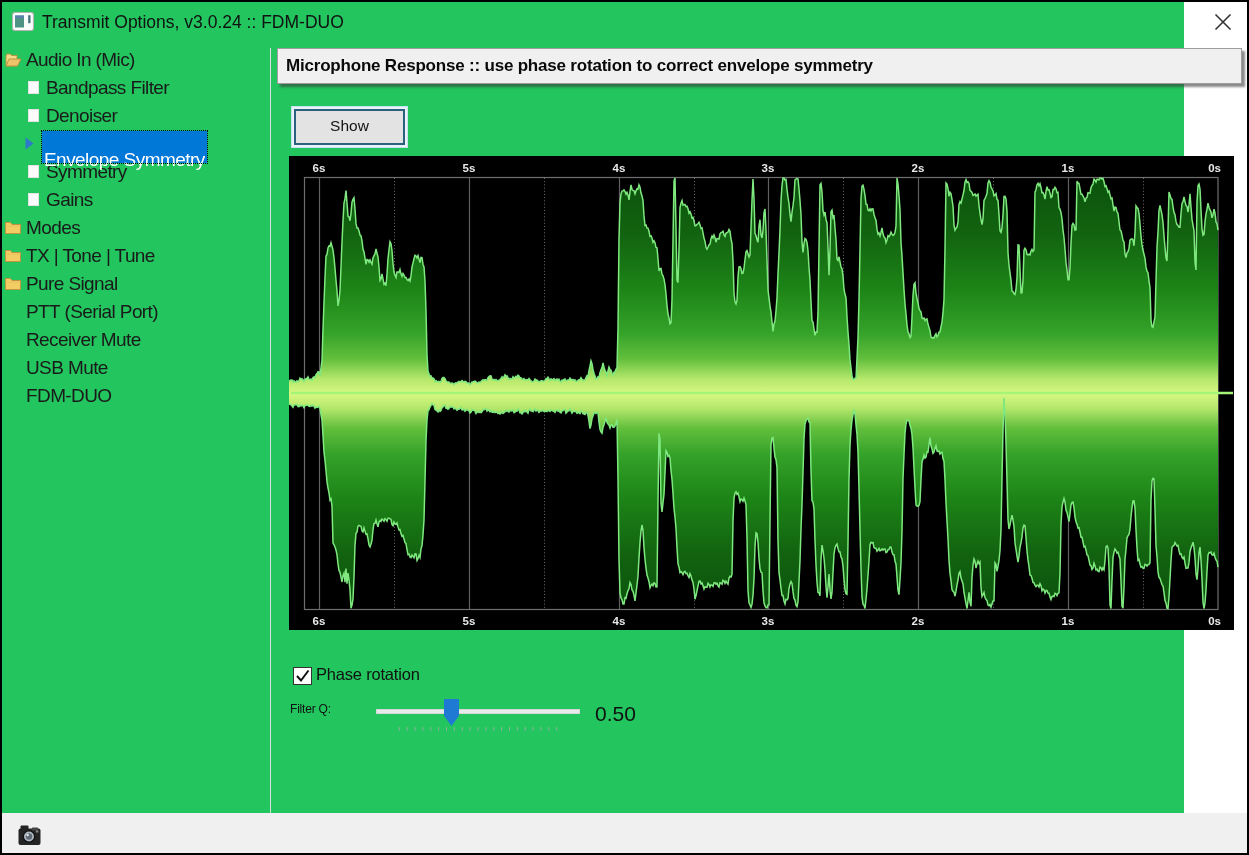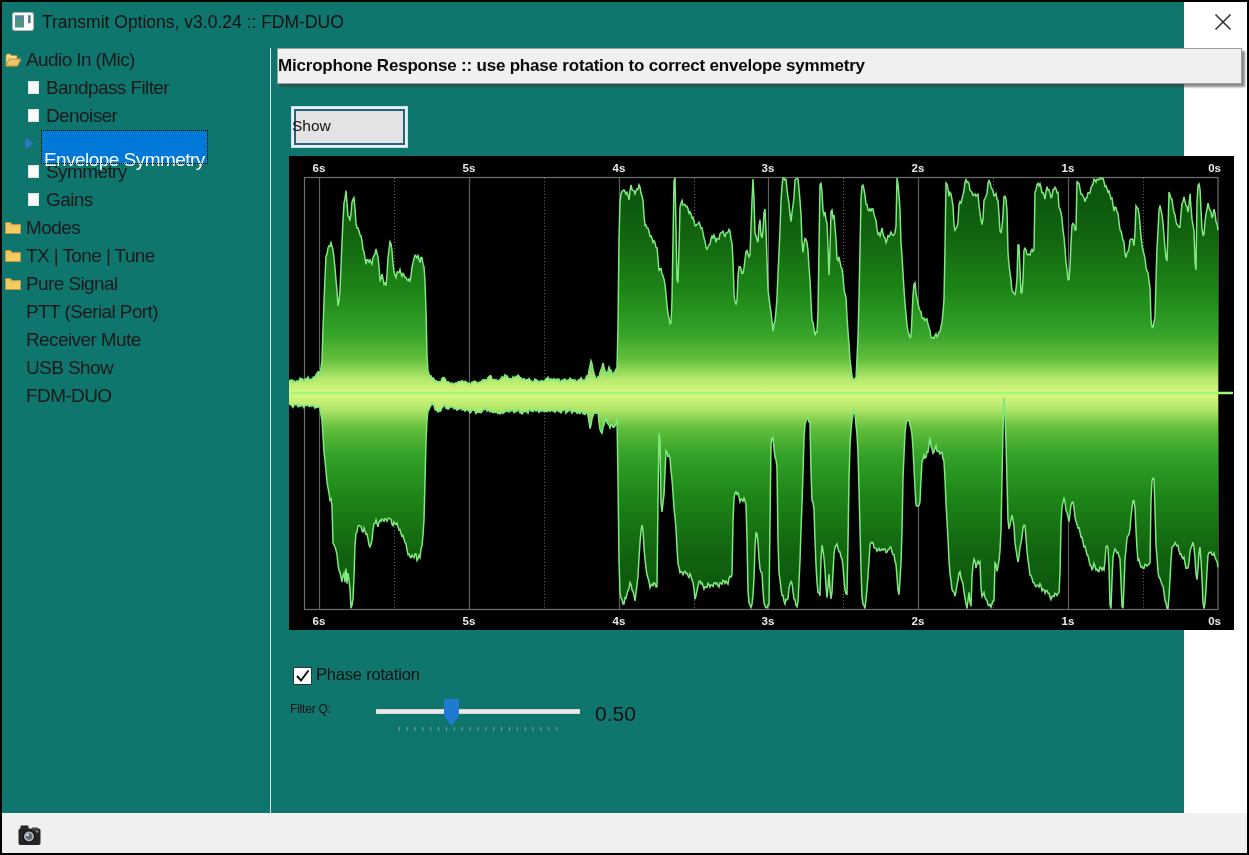--- a/index.html
+++ b/index.html
@@ -1,34 +1,34 @@
 <!DOCTYPE html>
 <html><head><meta charset="utf-8">
 <style>
 * { margin:0; padding:0; box-sizing:border-box; }
 html,body { width:1249px; height:855px; background:#fff; font-family:"Liberation Sans", sans-serif; overflow:hidden; }
-#win { position:relative; width:1184px; height:855px; background:#0f766e; }
+#win { position:relative; width:1184px; height:855px; background:#22c55e; }
 .bord { position:absolute; background:#000; z-index:50; }
 .abs { position:absolute; }
 
 #title { left:42px; top:12px; font-size:17.5px; color:#111; letter-spacing:0px; }
 #closex { left:1214px; top:13px; }
 
 #divider { left:270px; top:48px; width:1px; height:765px; background:#dcdcdc; }
 .row { position:absolute; height:28px; line-height:28px; font-size:19px; color:#1a1a1a; letter-spacing:-0.6px; white-space:nowrap; }
 .sel { background:#0078d7; color:#fff; outline:1px dotted #000; outline-offset:0px; padding:16px 2px; height:25px; line-height:25px; letter-spacing:-0.55px; }
 
 #hdr { left:277px; top:48px; width:965px; height:36px; background:#f0f0f0; border:1px solid #9d9d9d;
   box-shadow:3px 3px 2px rgba(60,60,60,0.6); font-weight:bold; font-size:17px; color:#0a0a0a;
-  line-height:34px; padding-left:0; letter-spacing:-0.2px; }
+  line-height:34px; padding-left:8px; letter-spacing:-0.2px; }
 
 #showbtn { left:291px; top:106px; width:117px; height:42px; background:#eaf3f9;
   border:1px solid #c5e2f2; }
 #showbtn .inner { position:absolute; left:2px; top:2px; right:2px; bottom:2px; background:#e3e3e4; border:2.5px solid #29617f; }
-#showbtn .lbl { position:absolute; left:0; right:0; top:0; bottom:0; text-align:left; line-height:37px; font-size:15.5px; color:#111; }
+#showbtn .lbl { position:absolute; left:0; right:0; top:0; bottom:0; text-align:center; line-height:37px; font-size:15.5px; color:#111; }
 
 #wave { left:289px; top:156px; }
 
 #chk { left:293px; top:667px; width:19px; height:18px; background:#fff; border:1px solid #333; }
 #chk svg { position:absolute; left:1px; top:1px; }
 #chklbl { left:316px; top:665px; font-size:16.5px; color:#111; letter-spacing:-0.2px; }
 #fq { left:290px; top:702px; font-size:12px; color:#111; letter-spacing:-0.2px; }
 #track { left:376px; top:709px; width:204px; height:5px; background:#e7eaea; border:1px solid #d6d6d6; }
 #thumb { left:444px; top:699px; width:15px; height:27px; background:#1f7ad4;
   clip-path:polygon(0 0, 100% 0, 100% 62%, 50% 100%, 0 62%); }
@@ -81,21 +81,21 @@
       <path d="M0.5 5 L15.5 5" stroke="#e8bf63" stroke-width="1"></path>
     </svg>
   <div class="row" style="left:26px; top:242px;">TX | Tone | Tune</div>
   <svg class="abs" style="left:5px; top:277px;" width="16" height="13" viewBox="0 0 16 13">
       <path d="M0.5 12.5 L0.5 1.5 L5.5 1.5 L7 3.5 L15.5 3.5 L15.5 12.5 Z" fill="#f3cd63" stroke="#bd9440" stroke-width="1"></path>
       <path d="M0.5 5 L15.5 5" stroke="#e8bf63" stroke-width="1"></path>
     </svg>
   <div class="row" style="left:26px; top:270px;">Pure Signal</div>
   <div class="row" style="left:26px; top:298px;">PTT (Serial Port)</div>
   <div class="row" style="left:26px; top:326px;">Receiver Mute</div>
-  <div class="row" style="left:26px; top:354px;">USB Show</div>
+  <div class="row" style="left:26px; top:354px;">USB Mute</div>
   <div class="row" style="left:26px; top:382px;">FDM-DUO</div>
 
   <svg class="abs" style="left:25px; top:137px;" width="9" height="13" viewBox="0 0 9 13">
       <path d="M0.5 0.5 L8.5 6.5 L0.5 12.5 Z" fill="#2e7ac9"></path>
     </svg>
   <div class="row sel" style="left:42px; top:131px;">Envelope Symmetry</div>
 
   <div class="abs" id="hdr">Microphone Response :: use phase rotation to correct envelope symmetry</div>
 
   <div class="abs" id="showbtn">

